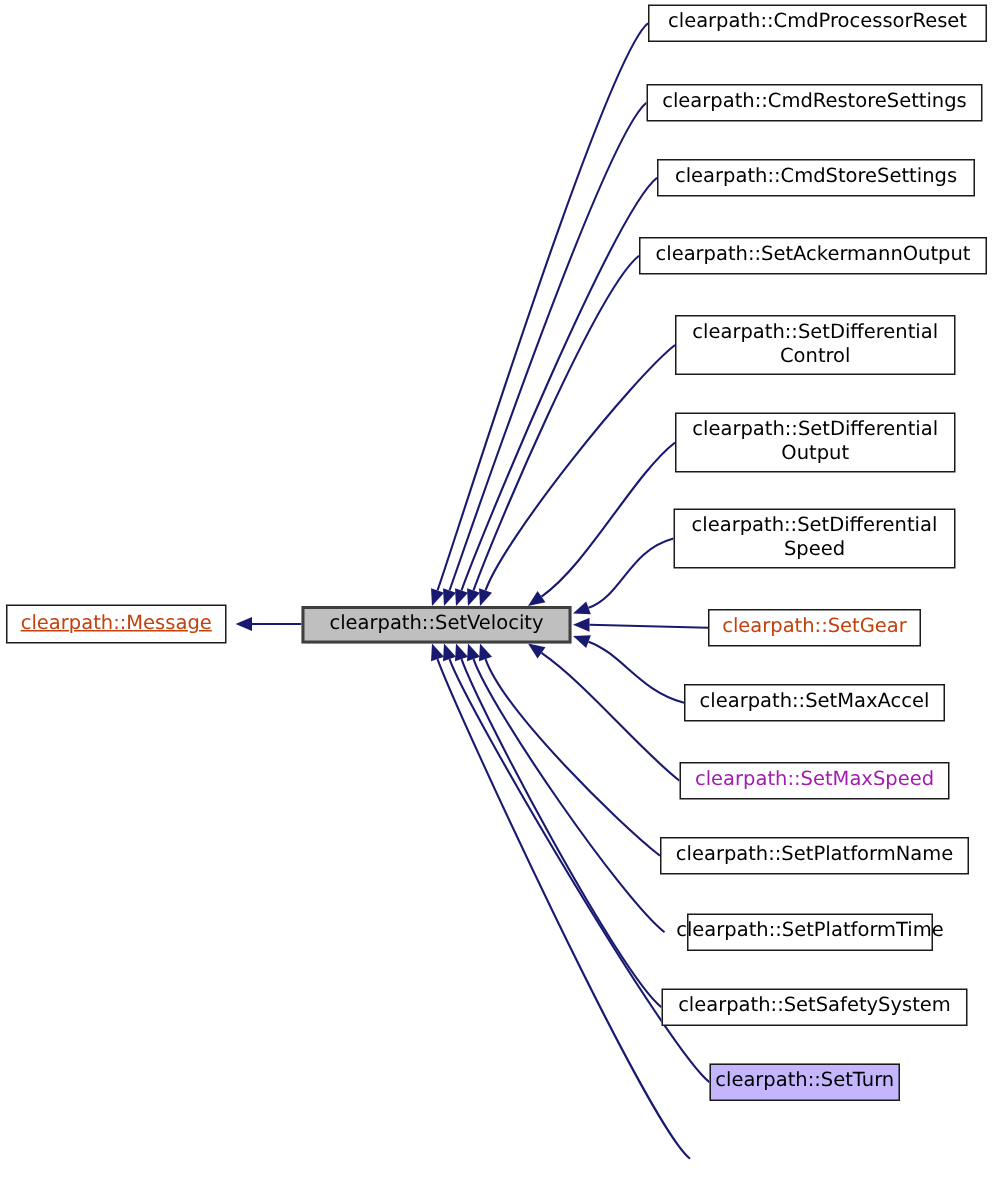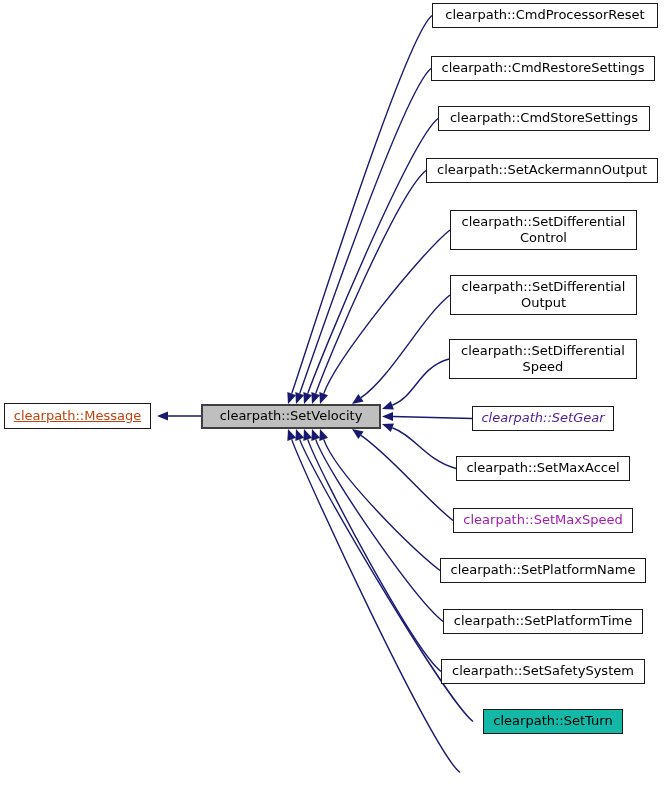--- a/index.html
+++ b/index.html
@@ -91,27 +91,27 @@
 
   <div class="node derived" style="left: 450px; top: 210px; width: 187px; height: 40px; background: rgb(255, 255, 255); border-color: rgb(26, 26, 26); color: rgb(0, 0, 0);">clearpath::SetDifferential
 Control</div>
 
   <div class="node derived" style="left: 450px; top: 275px; width: 187px; height: 40px; background: rgb(255, 255, 255); border-color: rgb(26, 26, 26); color: rgb(0, 0, 0);">clearpath::SetDifferential
 Output</div>
 
   <div class="node derived" style="left: 449px; top: 339px; width: 188px; height: 40px; background: rgb(255, 255, 255); border-color: rgb(26, 26, 26); color: rgb(0, 0, 0);">clearpath::SetDifferential
 Speed</div>
 
-  <div class="node derived" style="left: 472px; top: 406px; width: 142px; height: 25px; background: rgb(255, 255, 255); border-color: rgb(26, 26, 26); color: #4c1d95; font-style: italic;">clearpath::SetGear</div>
+  <div class="node derived" style="left: 472px; top: 406px; width: 142px; height: 25px; background: rgb(255, 255, 255); border-color: rgb(26, 26, 26); color: #c2410c;">clearpath::SetGear</div>
 
   <div class="node derived" style="left: 456px; top: 456px; width: 174px; height: 25px; background: rgb(255, 255, 255); border-color: rgb(26, 26, 26); color: rgb(0, 0, 0);">clearpath::SetMaxAccel</div>
 
   <div class="node derived" style="left: 453px; top: 508px; width: 180px; height: 25px; background: rgb(255, 255, 255); border-color: rgb(26, 26, 26); color: #a21caf;">clearpath::SetMaxSpeed</div>
 
   <div class="node derived" style="left: 440px; top: 558px; width: 206px; height: 25px; background: rgb(255, 255, 255); border-color: rgb(26, 26, 26); color: rgb(0, 0, 0);">clearpath::SetPlatformName</div>
 
-  <div class="node derived" style="left: 443px; top: 609px; width: 200px; height: 25px; background: rgb(255, 255, 255); border-color: rgb(26, 26, 26); color: rgb(0, 0, 0);">clearpath::SetPlatformTime</div>
+  <div class="node derived" style="left: 458px; top: 609px; width: 164px; height: 25px; background: rgb(255, 255, 255); border-color: rgb(26, 26, 26); color: rgb(0, 0, 0);">clearpath::SetPlatformTime</div>
 
   <div class="node derived" style="left: 441px; top: 659px; width: 204px; height: 25px; background: rgb(255, 255, 255); border-color: rgb(26, 26, 26); color: rgb(0, 0, 0);">clearpath::SetSafetySystem</div>
 
-  <div class="node derived" style="left: 483px; top: 709px; width: 140px; height: 25px; background: #14b8a6; border-color: rgb(26, 26, 26); color: rgb(0, 0, 0);">clearpath::SetTurn</div>
+  <div class="node derived" style="left: 473px; top: 709px; width: 127px; height: 25px; background: #c4b5fd; border-color: rgb(26, 26, 26); color: rgb(0, 0, 0);">clearpath::SetTurn</div>
 
 </div>
 
 </body></html>

